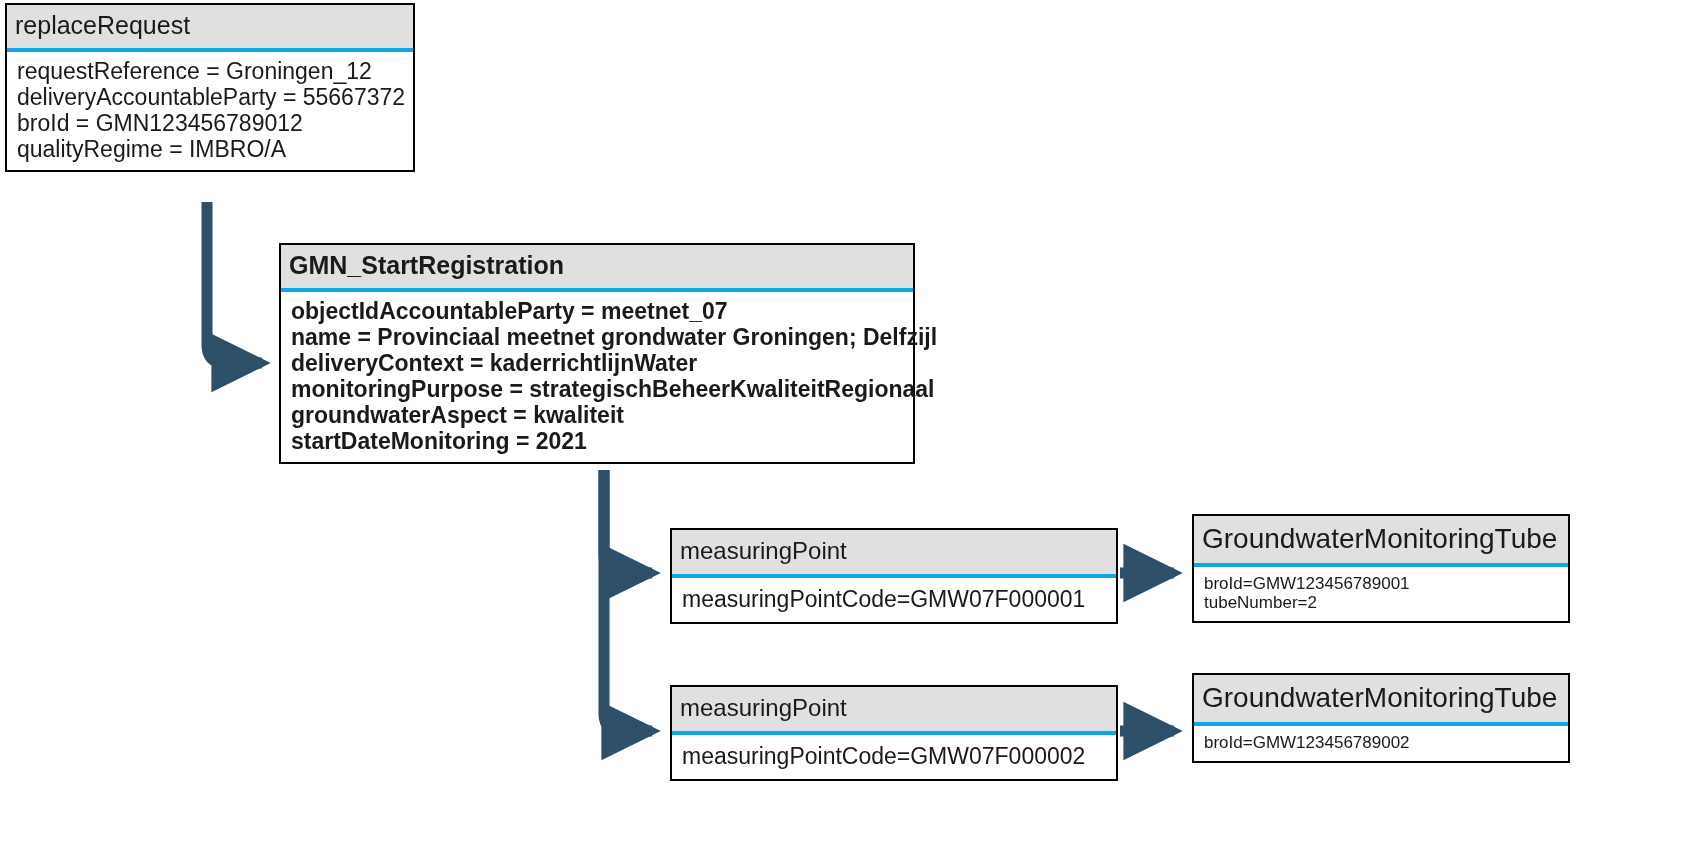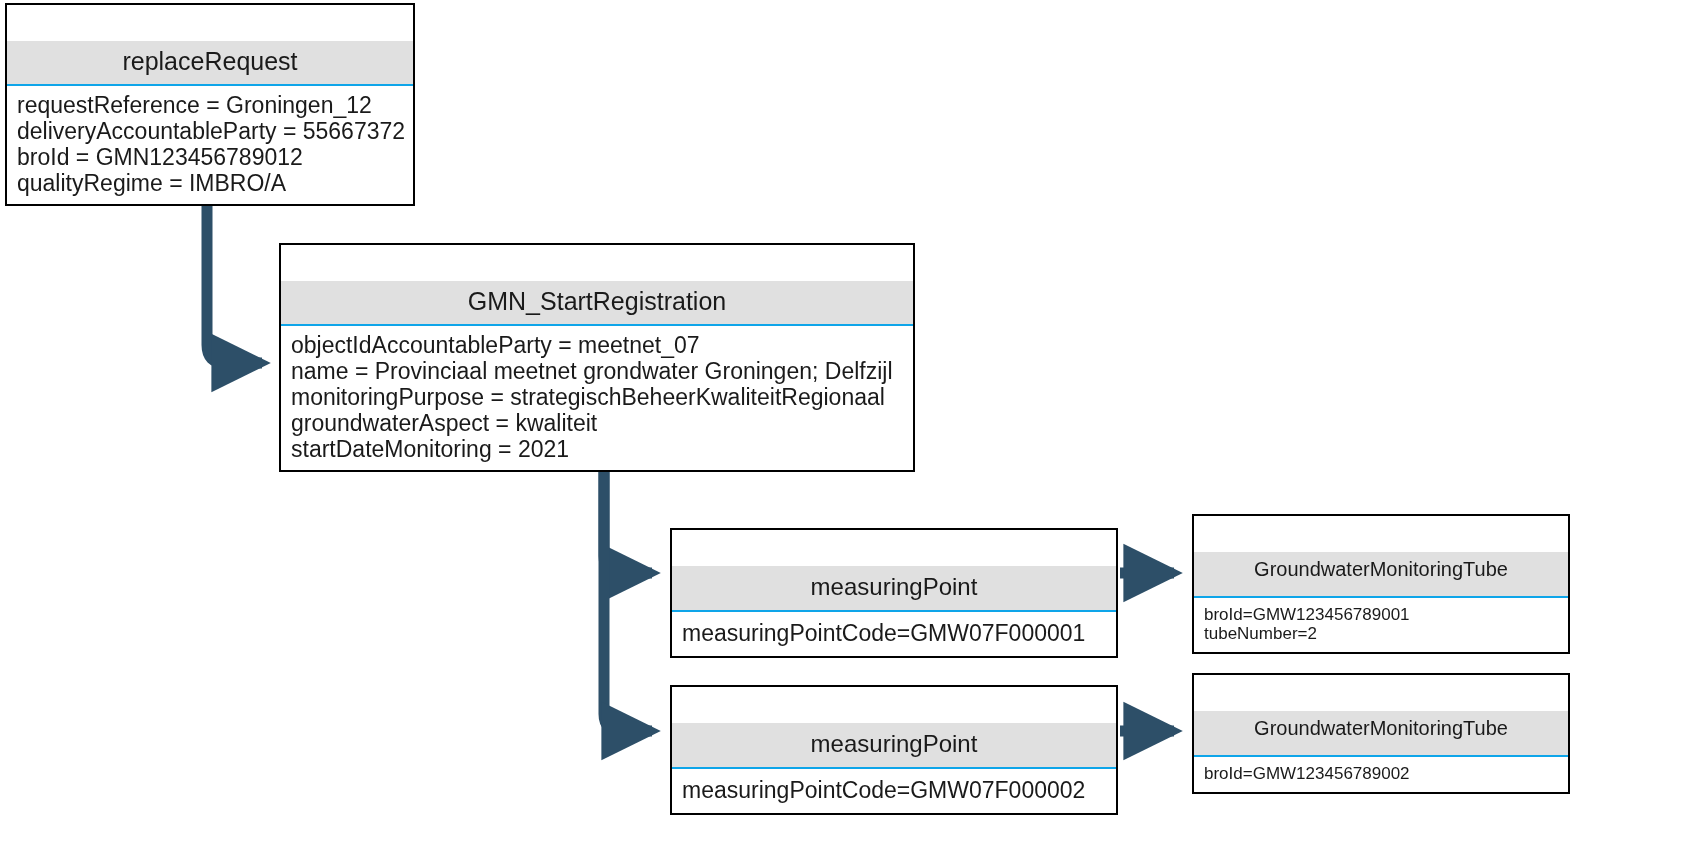--- a/index.html
+++ b/index.html
@@ -35,56 +35,54 @@
   .uml-box {
     position: absolute;
     z-index: 2;
     box-sizing: border-box;
     border: 2px solid #000000;
     background: #ffffff;
   }
   .uml-title {
     box-sizing: border-box;
     background: #e0e0e0;
-    border-bottom: 2px solid #0ea5e9;
-    text-align: center;
+    border-bottom: 4px solid #0ea5e9;
     font-size: 25px;
     line-height: 1.25;
     padding: 5px 8px 7px 8px;
     white-space: nowrap;
     color: #1a1a1a;
-    margin-top: 36px;
   }
   .uml-body {
     box-sizing: border-box;
     padding: 6px 10px 8px 10px;
     font-size: 23px;
     line-height: 1.13;
     color: #1a1a1a;
     border-radius: 29px;
   }
   .uml-body .attr {
     white-space: nowrap;
   }
 
   
   #box-replace-request     { left: 5px;    top: 3px;   width: 410px; }
-  #box-gmn-startreg        { left: 279px;  top: 243px; width: 636px; }
+  #box-gmn-startreg        { left: 279px;  top: 243px; width: 636px; font-weight: bold; }
   #box-measuringpoint-1    { left: 670px;  top: 528px; width: 448px; }
   #box-measuringpoint-2    { left: 670px;  top: 685px; width: 448px; }
   #box-tube-1              { left: 1192px; top: 514px; width: 378px; }
   #box-tube-2              { left: 1192px; top: 673px; width: 378px; }
 
   #box-measuringpoint-1 .uml-title,
   #box-measuringpoint-2 .uml-title { font-size: 24px; padding: 6px 8px 8px 8px; }
   #box-measuringpoint-1 .uml-body,
   #box-measuringpoint-2 .uml-body { font-size: 23px; padding: 8px 10px 10px 10px; }
 
   #box-tube-1 .uml-title,
-  #box-tube-2 .uml-title { font-size: 20px; padding: 5px 8px 14px 8px; }
+  #box-tube-2 .uml-title { font-size: 28px; padding: 5px 8px 7px 8px; }
   #box-tube-1 .uml-body,
   #box-tube-2 .uml-body { font-size: 17px; padding: 7px 10px 9px 10px; }
 </style>
 </head>
 <body>
 
 <div id="canvas">
 
   <svg id="connectors" viewBox="0 0 1686 864" width="1686" height="864" xmlns="http://www.w3.org/2000/svg">
     <defs>
@@ -112,20 +110,21 @@
       <div class="attr">broId = GMN123456789012</div>
       <div class="attr">qualityRegime = IMBRO/A</div>
     </div>
   </div>
 
   <div class="uml-box" id="box-gmn-startreg">
     <div class="uml-title">GMN_StartRegistration</div>
     <div class="uml-body">
       <div class="attr">objectIdAccountableParty = meetnet_07</div>
       <div class="attr">name = Provinciaal meetnet grondwater Groningen; Delfzijl</div>
+      <div class="attr">deliveryContext = kaderrichtlijnWater</div>
       <div class="attr">monitoringPurpose = strategischBeheerKwaliteitRegionaal</div>
       <div class="attr">groundwaterAspect = kwaliteit</div>
       <div class="attr">startDateMonitoring = 2021</div>
     </div>
   </div>
 
   <div class="uml-box" id="box-measuringpoint-1">
     <div class="uml-title">measuringPoint</div>
     <div class="uml-body">
       <div class="attr">measuringPointCode=GMW07F000001</div>

